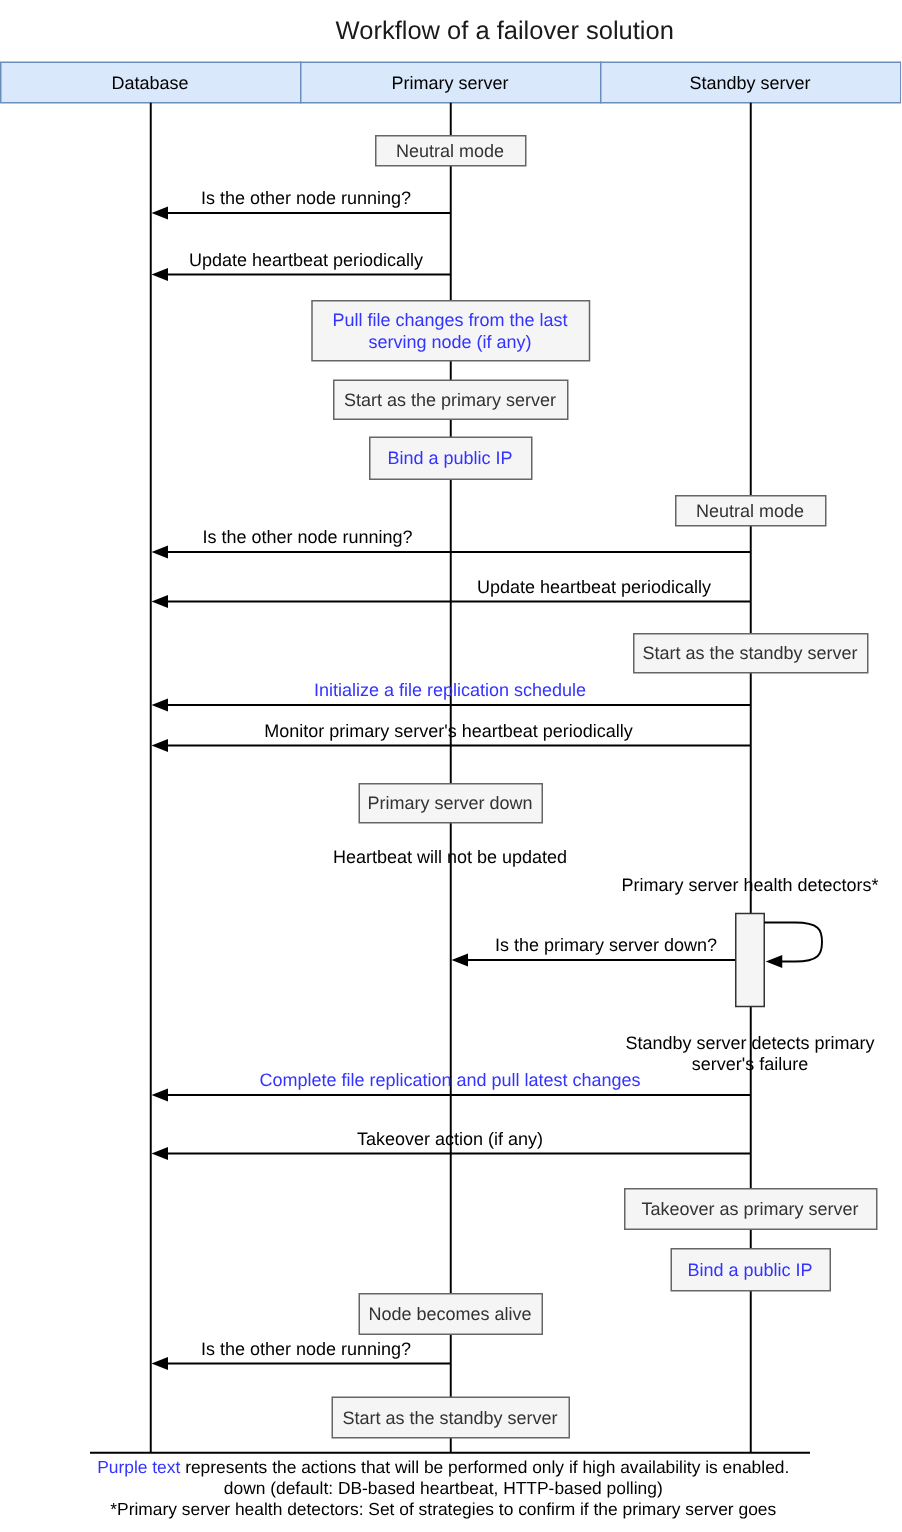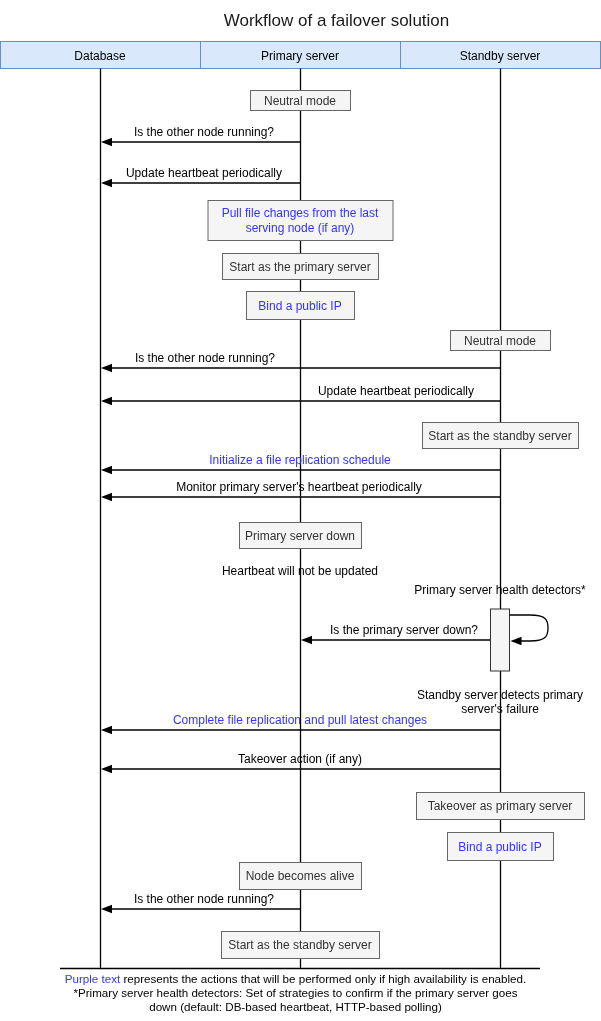--- a/index.html
+++ b/index.html
@@ -110,16 +110,16 @@
       <text x="300" y="880" fill="#333333" font-size="12" text-anchor="middle">Node becomes alive</text>
       <rect x="221.5" y="931.5" width="158" height="27" fill="#f5f5f5" stroke="#666666"></rect>
       <text x="300" y="949" fill="#333333" font-size="12" text-anchor="middle">Start as the standby server</text>
       <text x="300" y="575" fill="#000000" font-size="12" text-anchor="middle">Heartbeat will not be updated</text>
       <text x="500" y="594" fill="#000000" font-size="12" text-anchor="middle">Primary server health detectors*</text>
       <text x="500" y="699" fill="#000000" font-size="12" text-anchor="middle">Standby server detects primary</text>
       <text x="500" y="713" fill="#000000" font-size="12" text-anchor="middle">server's failure</text>
     </svg>
   <div id="footer-note">
     <div><span class="ha-text">Purple text</span><span> represents the actions that will be performed only if high availability is enabled.</span></div>
+    <div>down (default: DB-based heartbeat, HTTP-based polling)</div>
     <div>*Primary server health detectors: Set of strategies to confirm if the primary server goes</div>
-    <div>down (default: DB-based heartbeat, HTTP-based polling)</div>
   </div>
 </div>
 
 </body></html>

